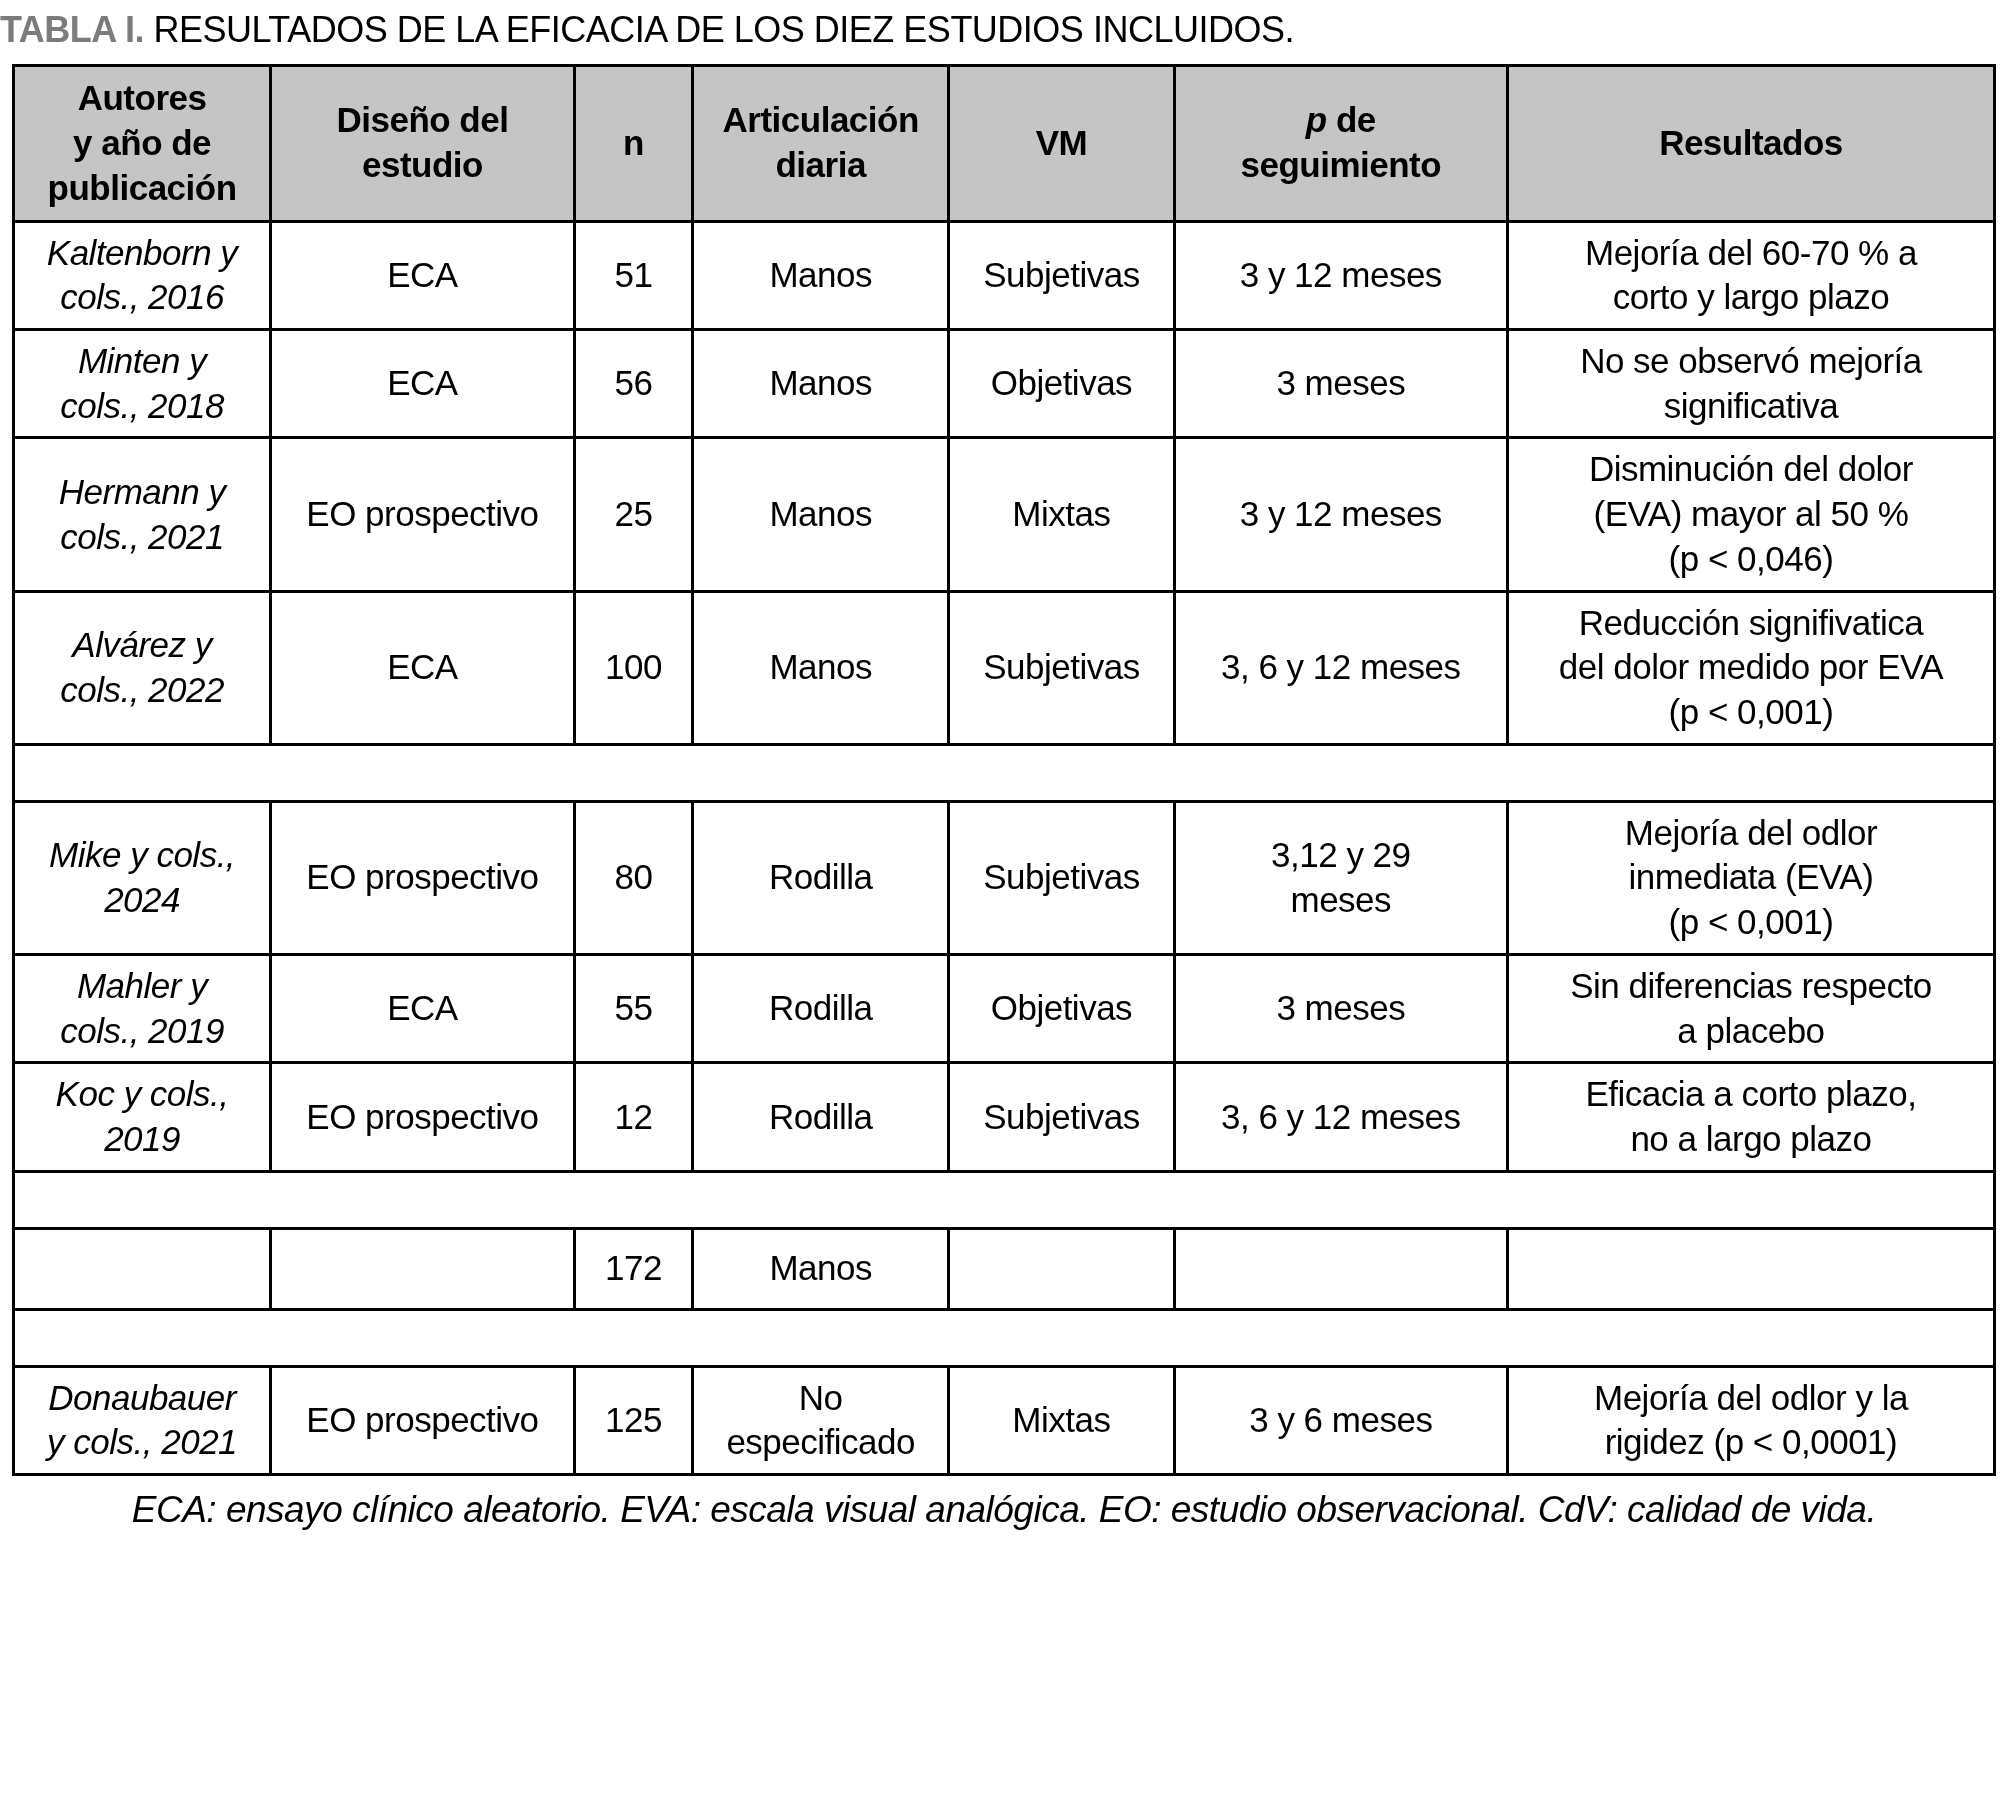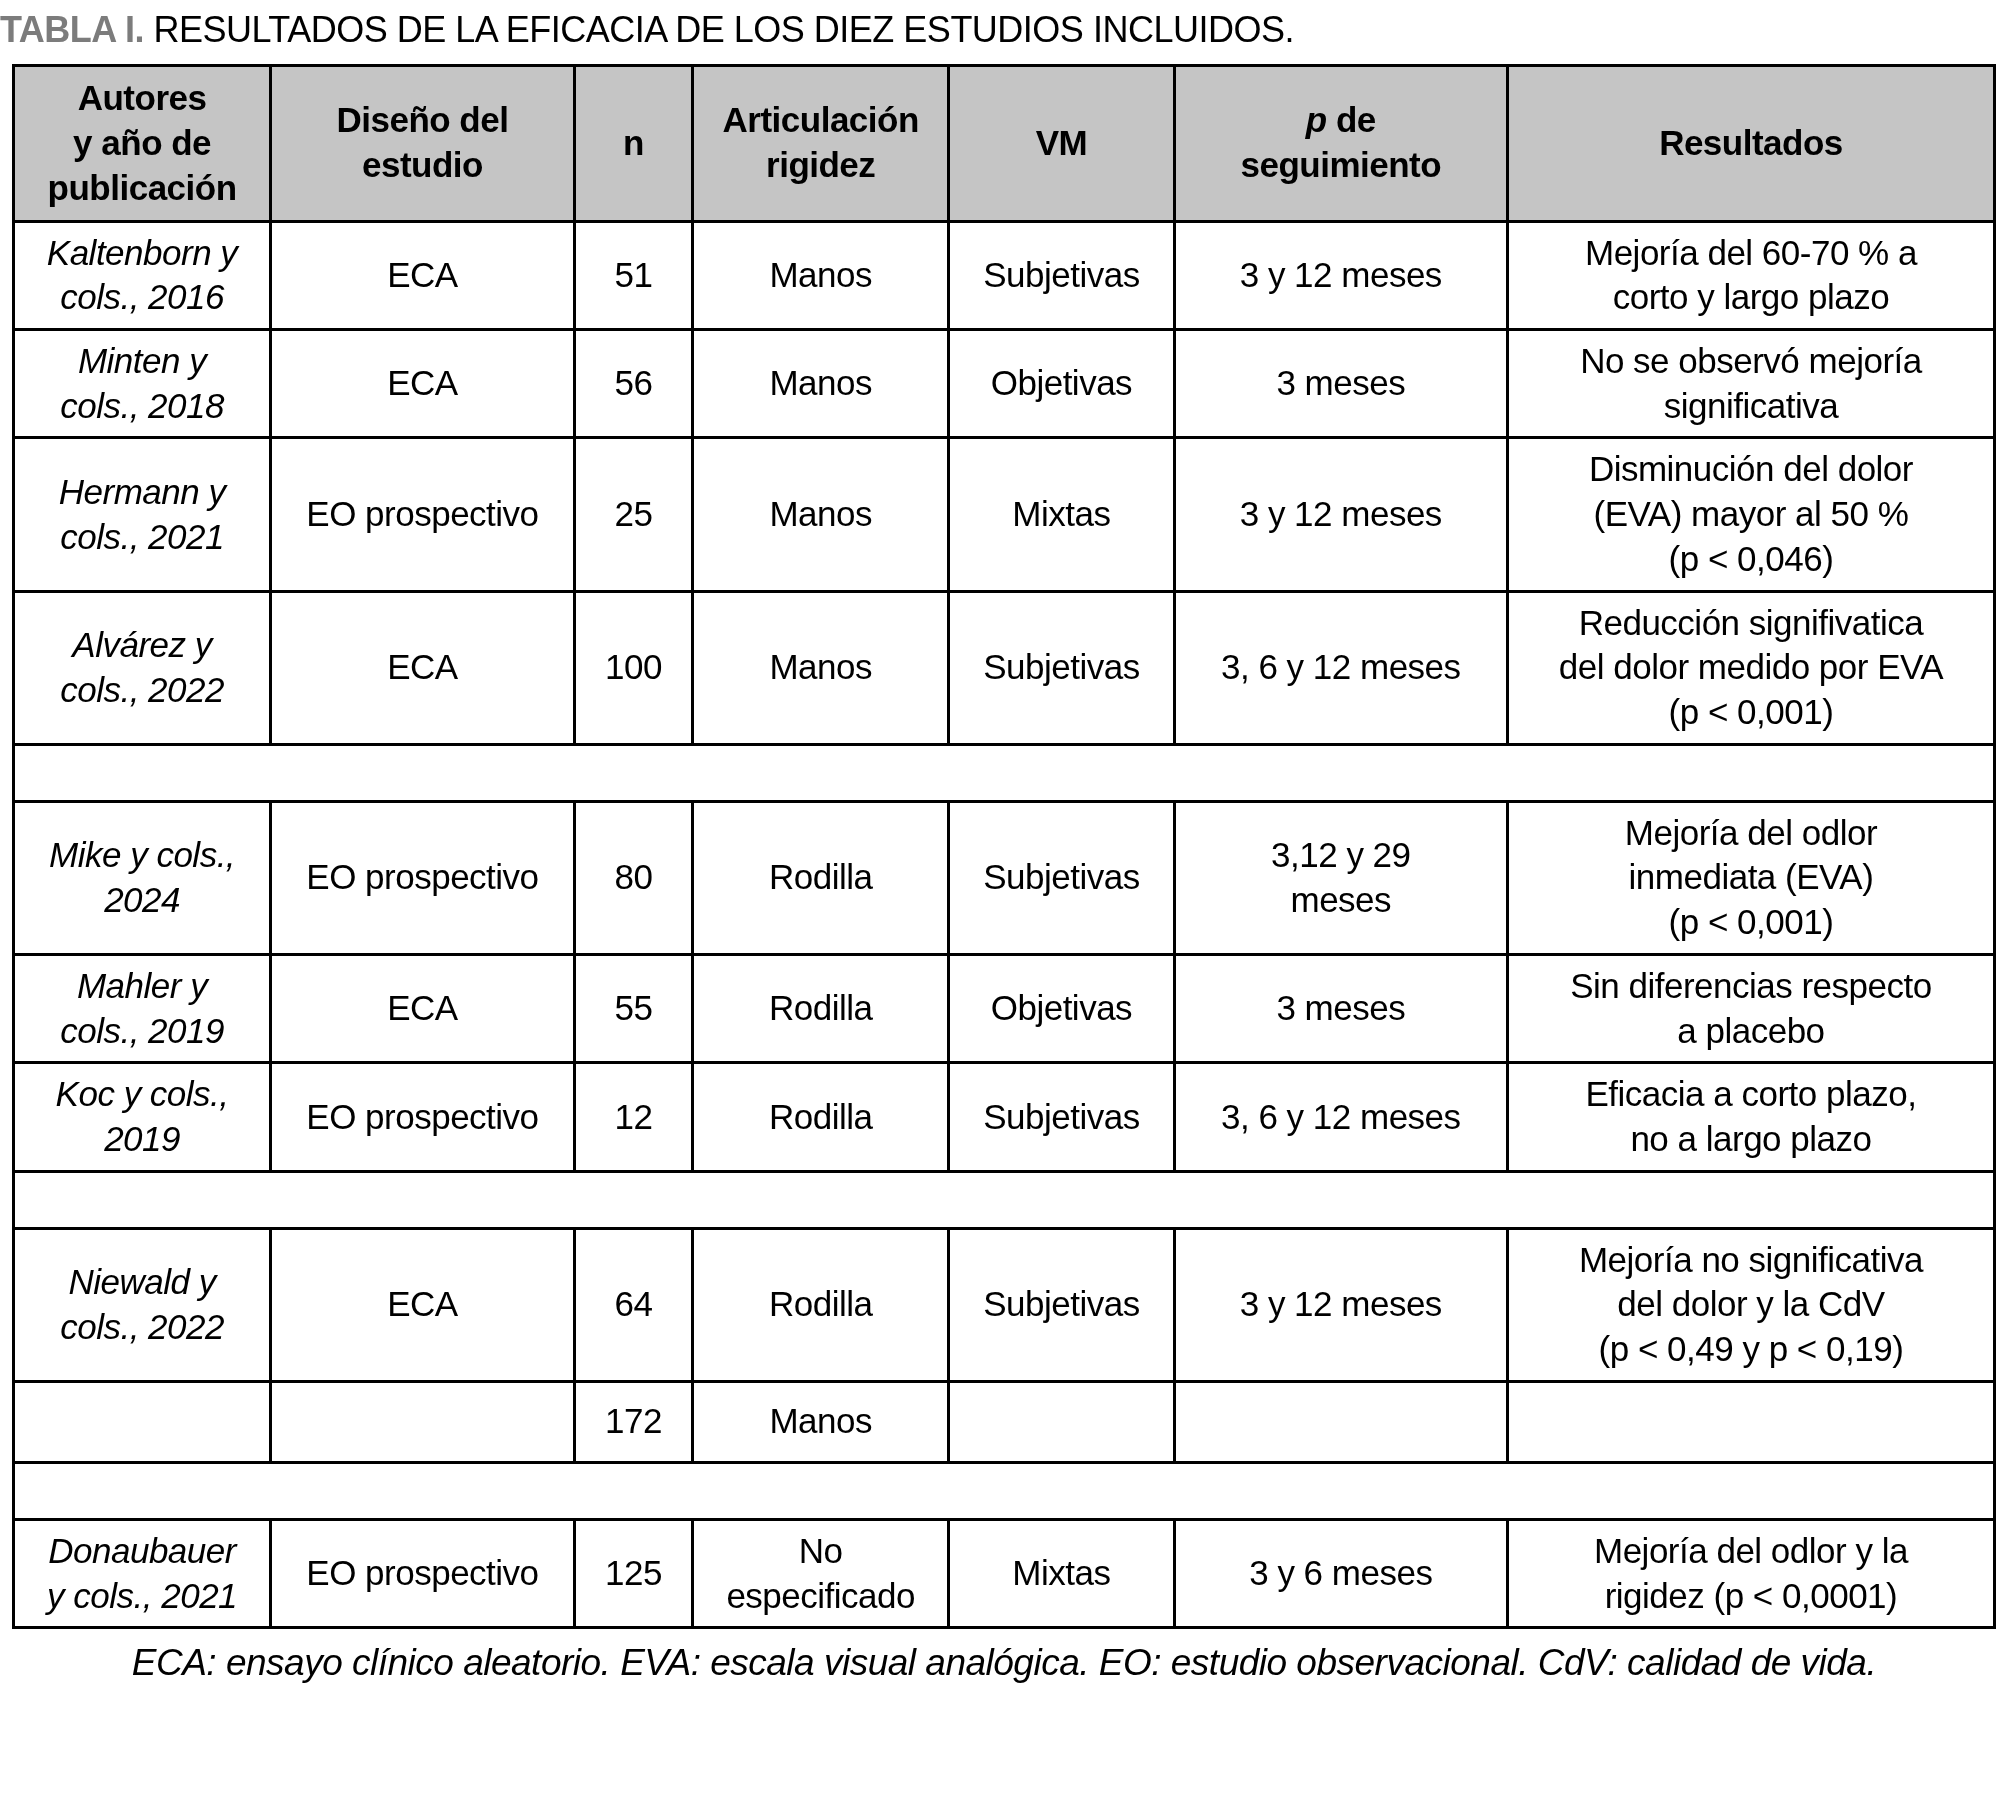--- a/index.html
+++ b/index.html
@@ -81,21 +81,21 @@
     </colgroup>
     <thead>
       <tr>
           <th>Autores
 y año de
 publicación</th>
           <th>Diseño del
 estudio</th>
           <th>n</th>
           <th>Articulación
-rigidez</th>
+diaria</th>
           <th>VM</th>
           <th><i>p</i> de
 seguimiento</th>
           <th>Resultados</th>
         </tr>
     </thead>
     <tbody>
         <tr class="row-data">
           <td class="cell-authors">Kaltenborn y
 cols., 2016</td>
@@ -175,32 +175,20 @@
           <td class="cell-design">EO prospectivo</td>
           <td class="cell-n">12</td>
           <td class="cell-joint">Rodilla</td>
           <td class="cell-vm">Subjetivas</td>
           <td class="cell-followup">3, 6 y 12 meses</td>
           <td class="cell-results">Eficacia a corto plazo,
 no a largo plazo</td>
         </tr>
         <tr>
           <td colspan="7" class="spacer-cell"></td>
-        </tr>
-        <tr class="row-data">
-          <td class="cell-authors">Niewald y
-cols., 2022</td>
-          <td class="cell-design">ECA</td>
-          <td class="cell-n">64</td>
-          <td class="cell-joint">Rodilla</td>
-          <td class="cell-vm">Subjetivas</td>
-          <td class="cell-followup">3 y 12 meses</td>
-          <td class="cell-results">Mejoría no significativa
-del dolor y la CdV
-(p &lt; 0,49 y p &lt; 0,19)</td>
         </tr>
         <tr class="row-partial">
           <td class="cell-authors"></td>
           <td class="cell-design"></td>
           <td class="cell-n">172</td>
           <td class="cell-joint">Manos</td>
           <td class="cell-vm"></td>
           <td class="cell-followup"></td>
           <td class="cell-results"></td>
         </tr>

